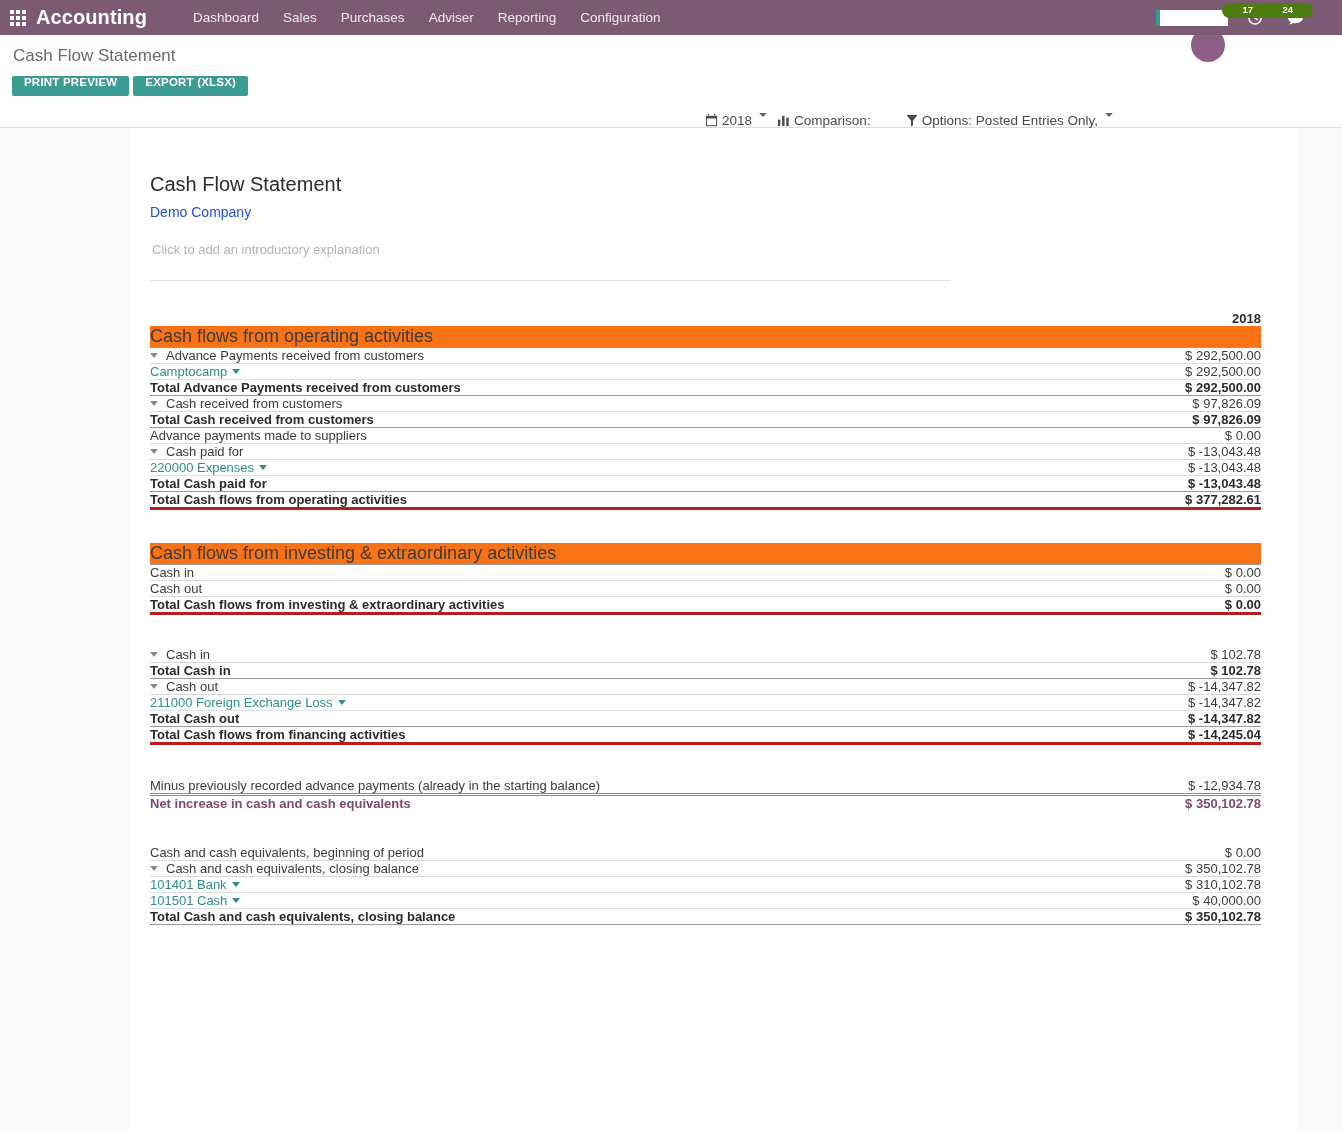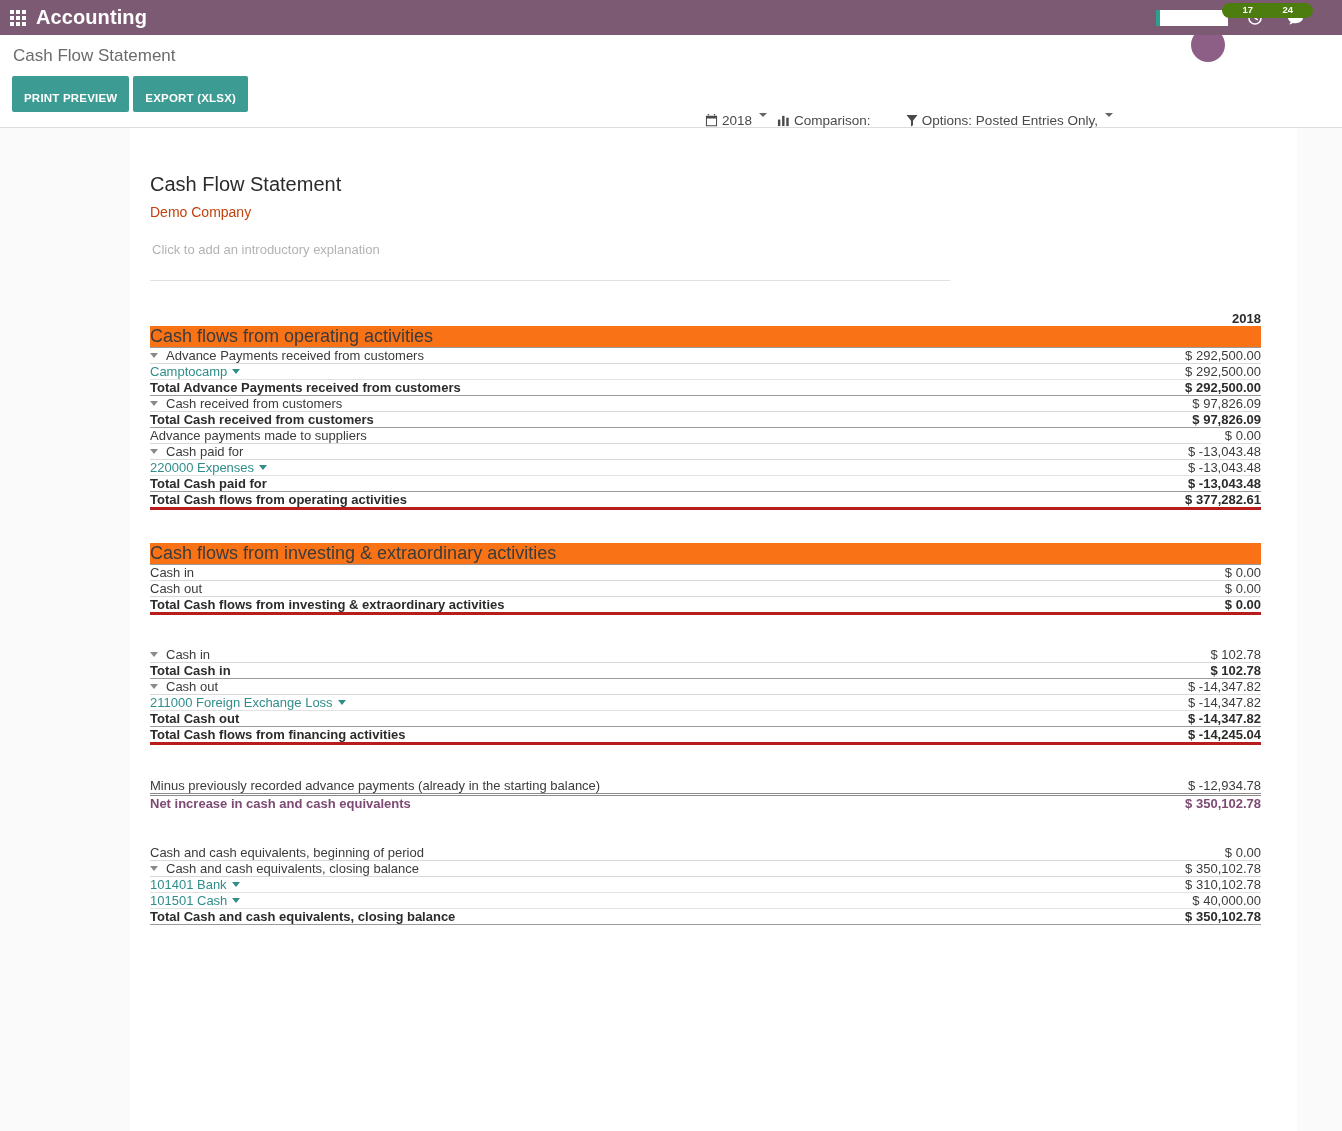--- a/index.html
+++ b/index.html
@@ -116,21 +116,21 @@
   }
   #cp-buttons { display: flex; gap: 4px; }
   .cp-btn {
     background: #3C9B92;
     color: #ffffff;
     border: none;
     font-family: "Liberation Sans", sans-serif;
     font-size: 11.5px;
     font-weight: bold;
     letter-spacing: .2px;
-    padding: 16px 12px 8px 12px;
+    padding: 0 12px 8px 12px;
     cursor: pointer;
     border-radius: 2px;
   }
 
   #cp-filters {
     position: absolute;
     left: 705px; top: 78px;
     display: flex;
     align-items: flex-start;
     gap: 10px;
@@ -170,21 +170,21 @@
     padding: 45px 36px 20px 20px;
   }
   #report-title {
     font-size: 20px;
     color: #2b2b2b;
     margin: 0 0 8px 0;
     font-weight: normal;
   }
   #company-name {
     font-size: 14px;
-    color: #c2410c;
+    color: #1d4ed8;
     margin: 0 0 18px 0;
   }
   #intro-placeholder {
     font-size: 13px;
     color: #b3b3b3;
     border-bottom: 1px solid #e0e0e0;
     padding: 4px 2px 23px 2px;
     width: 800px;
     cursor: text;
   }
@@ -290,20 +290,28 @@
         <i></i>
         <i></i>
         <i></i>
         <i></i>
         <i></i>
         <i></i>
         <i></i>
       </div>
   </div>
   <div id="brand">Accounting</div>
+  <div id="menu-items">
+    <div class="menu-item">Dashboard</div>
+    <div class="menu-item">Sales</div>
+    <div class="menu-item">Purchases</div>
+    <div class="menu-item">Adviser</div>
+    <div class="menu-item">Reporting</div>
+    <div class="menu-item">Configuration</div>
+  </div>
 
   <div id="nav-right">
     <div id="redacted-box"></div>
 
     <div class="nav-icon-wrap">
       <svg width="16" height="16" viewBox="0 0 16 16" aria-hidden="true">
         <path d="M8 1.2A6.8 6.8 0 1 0 14.8 8 6.8 6.8 0 0 0 8 1.2zm0 1.5A5.3 5.3 0 1 1 2.7 8 5.3 5.3 0 0 1 8 2.7zm-.7 1.6v4.2l3.1 1.9.7-1.2-2.4-1.4V4.3z"></path>
       </svg>
       <span class="badge">17</span>
     </div>

